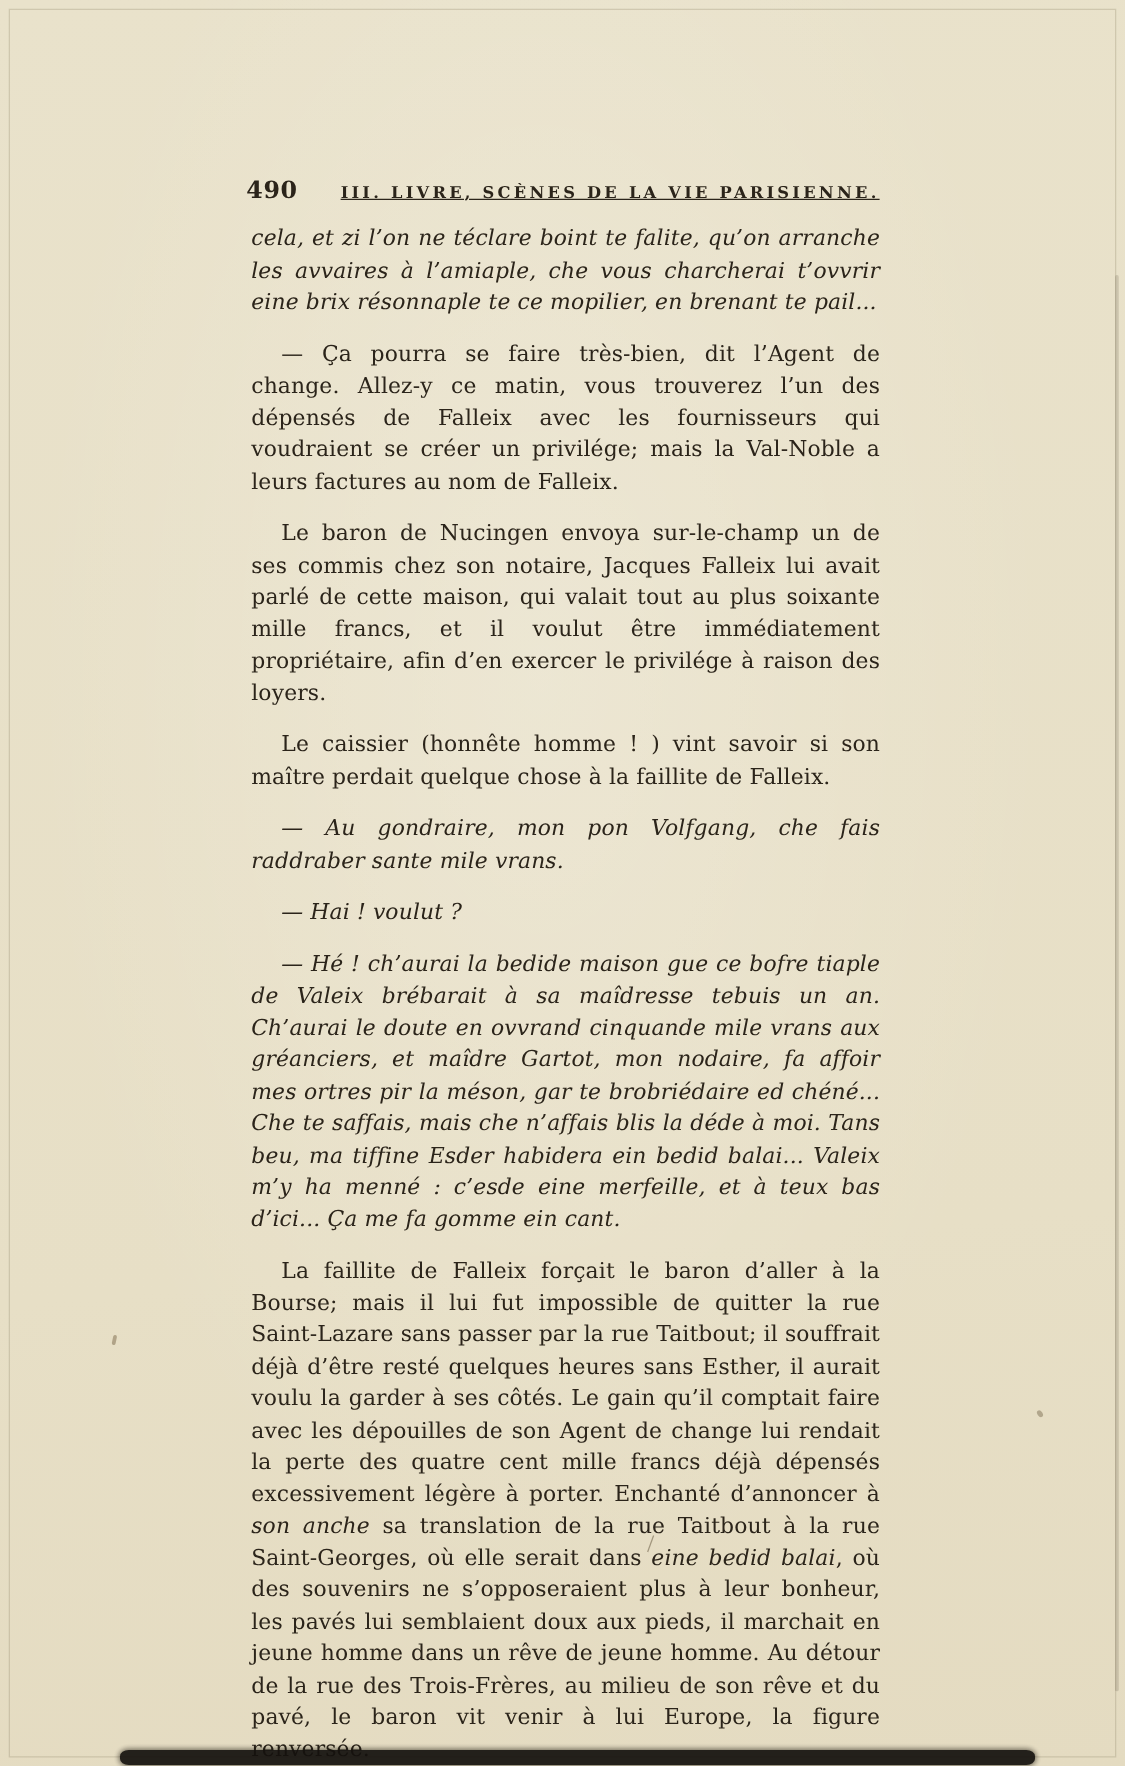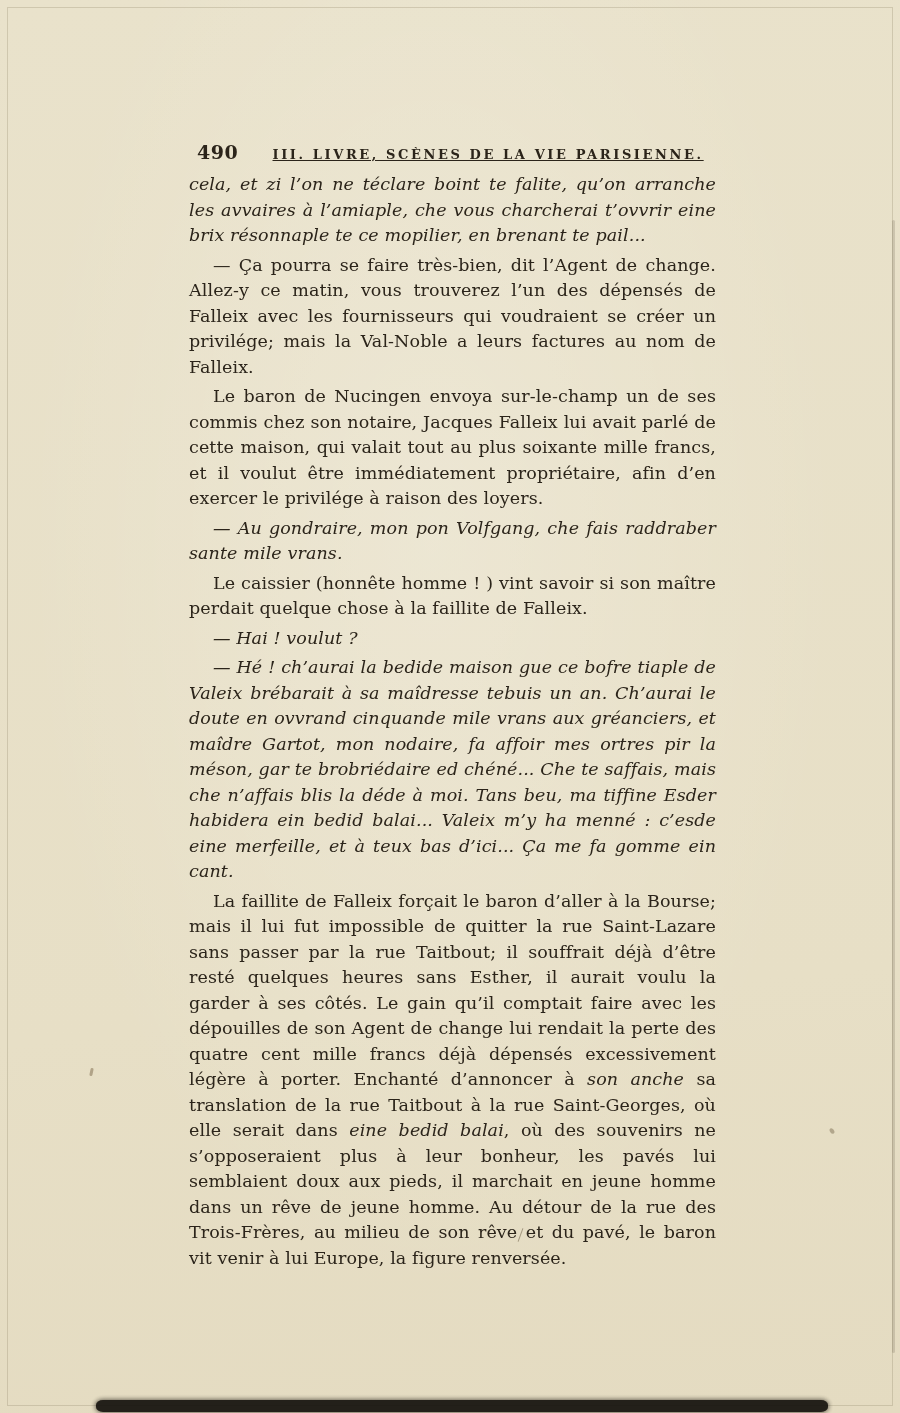--- a/index.html
+++ b/index.html
@@ -73,21 +73,21 @@
   }
   .text-block{
     margin:9px 0 0 185px;
     width:535px;
     font-size:17.5px;
     line-height:25.5px;
     text-align:justify;
     letter-spacing:0.1px;
   }
   .text-block p{
-    margin:4px;
+    margin:16px;
   }
   .text-block p.indent{
     text-indent:24px;
   }
   .it{
     font-style:italic;
   }
 </style>
 </head>
 <body>
@@ -100,21 +100,21 @@
 
 <div class="page-inner">
   <div class="running-head">
     <span class="page-number">490</span>
     <span class="head-title">III. LIVRE, SCÈNES DE LA VIE PARISIENNE.</span>
   </div>
   <div class="text-block">
       <p><span class="it">cela, et zi l’on ne téclare boint te falite, qu’on arranche les avvaires à l’amiaple, che vous charcherai t’ovvrir eine brix résonnaple te ce mopilier, en brenant te pail...</span></p>
       <p class="indent"><span>— Ça pourra se faire très-bien, dit l’Agent de change. Allez-y ce matin, vous trouverez l’un des dépensés de Falleix avec les fournisseurs qui voudraient se créer un privilége; mais la Val-Noble a leurs factures au nom de Falleix.</span></p>
       <p class="indent"><span>Le baron de Nucingen envoya sur-le-champ un de ses commis chez son notaire, Jacques Falleix lui avait parlé de cette maison, qui valait tout au plus soixante mille francs, et il voulut être immédiatement propriétaire, afin d’en exercer le privilége à raison des loyers.</span></p>
+      <p class="indent"><span>Le caissier (honnête homme ! ) vint savoir si son maître perdait quelque chose à la faillite de Falleix.</span></p>
       <p class="indent"><span class="it">— Au gondraire, mon pon Volfgang, che fais raddraber sante mile vrans.</span></p>
-      <p class="indent"><span>Le caissier (honnête homme ! ) vint savoir si son maître perdait quelque chose à la faillite de Falleix.</span></p>
       <p class="indent"><span class="it">— Hai ! voulut ?</span></p>
       <p class="indent"><span class="it">— Hé ! ch’aurai la bedide maison gue ce bofre tiaple de Valeix brébarait à sa maîdresse tebuis un an. Ch’aurai le doute en ovvrand cinquande mile vrans aux gréanciers, et maîdre Gartot, mon nodaire, fa affoir mes ortres pir la méson, gar te brobriédaire ed chéné... Che te saffais, mais che n’affais blis la déde à moi. Tans beu, ma tiffine Esder habidera ein bedid balai... Valeix m’y ha menné : c’esde eine merfeille, et à teux bas d’ici... Ça me fa gomme ein cant.</span></p>
       <p class="indent"><span>La faillite de Falleix forçait le baron d’aller à la Bourse; mais il lui fut impossible de quitter la rue Saint-Lazare sans passer par la rue Taitbout; il souffrait déjà d’être resté quelques heures sans Esther, il aurait voulu la garder à ses côtés. Le gain qu’il comptait faire avec les dépouilles de son Agent de change lui rendait la perte des quatre cent mille francs déjà dépensés excessivement légère à porter. Enchanté d’annoncer à </span><span class="it">son anche</span><span> sa translation de la rue Taitbout à la rue Saint-Georges, où elle serait dans </span><span class="it">eine bedid balai</span><span>, où des souvenirs ne s’opposeraient plus à leur bonheur, les pavés lui semblaient doux aux pieds, il marchait en jeune homme dans un rêve de jeune homme. Au détour de la rue des Trois-Frères, au milieu de son rêve et du pavé, le baron vit venir à lui Europe, la figure renversée.</span></p>
     </div>
 </div>
 
 <div class="bottom-band"></div>
 
 </body></html>

